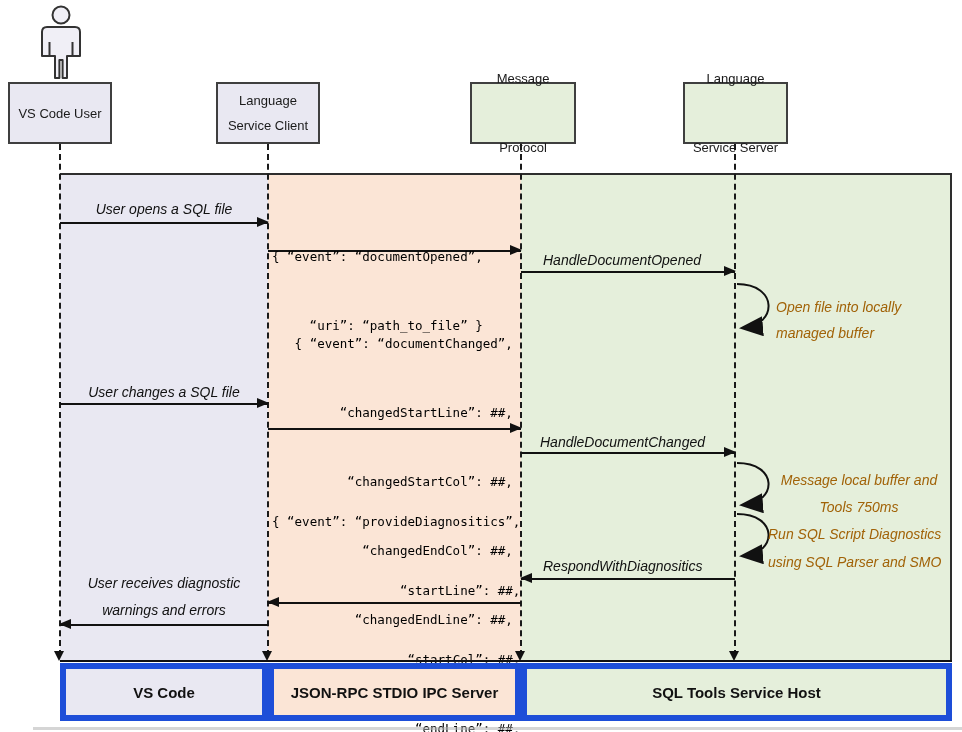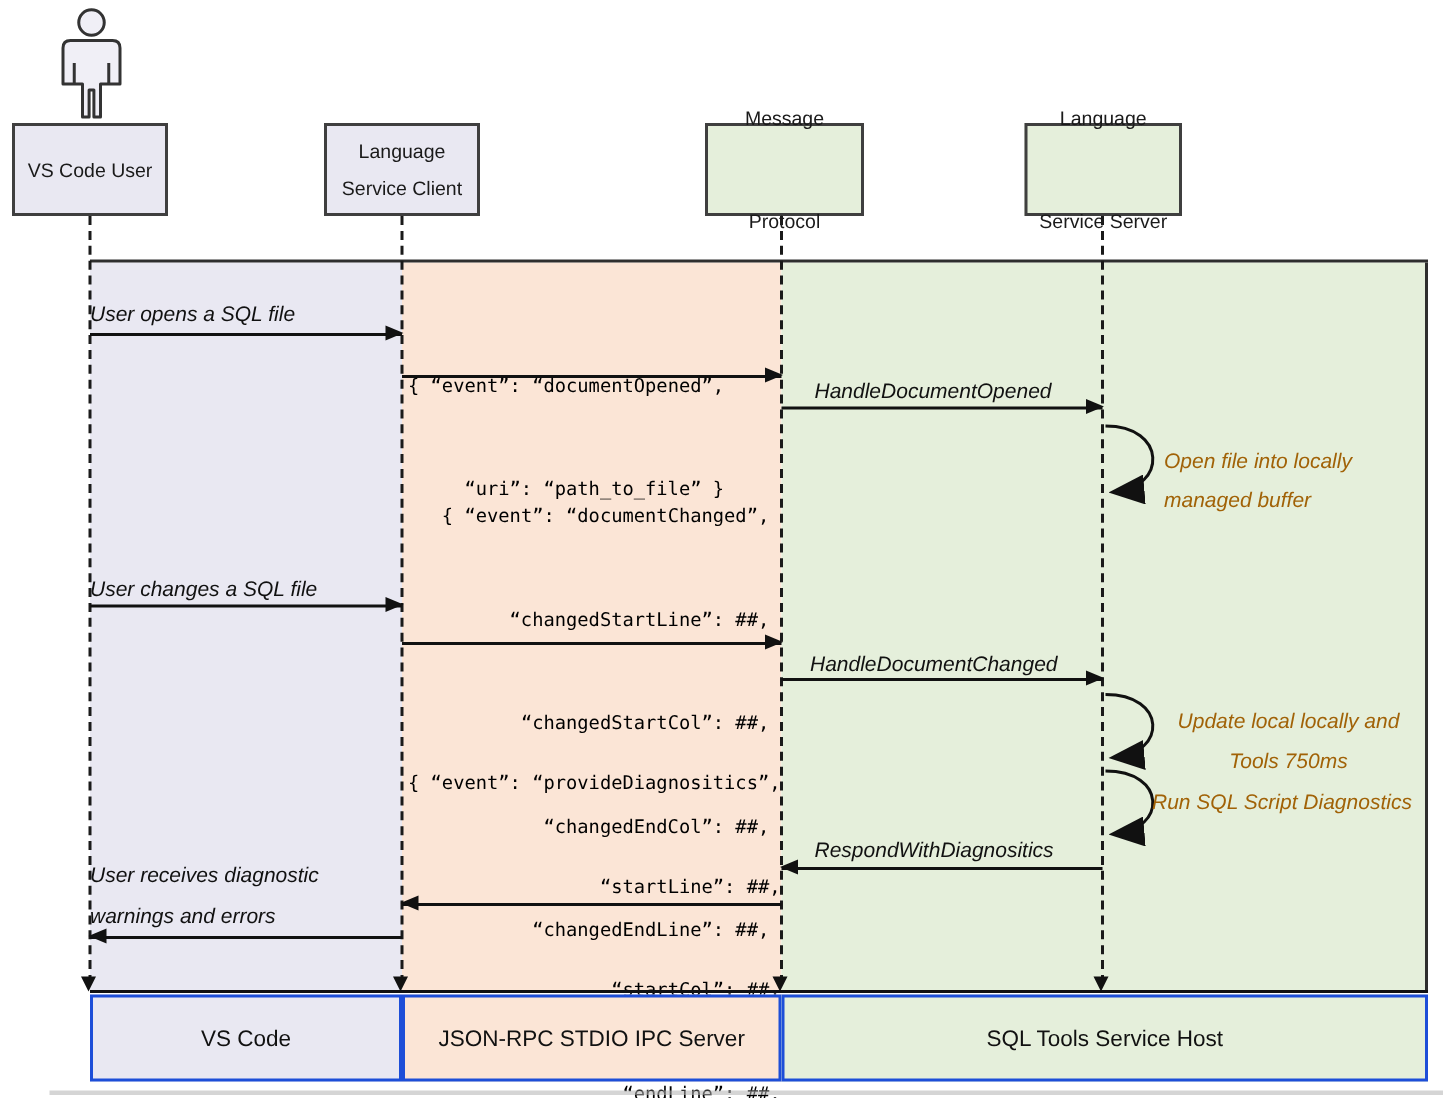--- a/index.html
+++ b/index.html
@@ -31,31 +31,31 @@
     border-left:12px solid #111; border-top:5.5px solid transparent; border-bottom:5.5px solid transparent;
   }
   .arrow.left::before {
     content:""; position:absolute; left:-1px; top:-7px; width:0; height:0;
     border-right:12px solid #111; border-top:5.5px solid transparent; border-bottom:5.5px solid transparent;
   }
   .down-arrow { position:absolute; width:0; height:0;
     border-top:10px solid #111; border-left:5.5px solid transparent; border-right:5.5px solid transparent; }
 
   .lbl { position:absolute; font-style:italic; font-size:14px; color:#111; white-space:nowrap;text-align:center; }
-  .lbl.center { text-align:left;font-style:italic; }
+  .lbl.center { text-align:center;font-style:italic; }
   .note { position:absolute; font-style:italic; font-size:14px; color:#a16207; white-space:nowrap; }
 
   .mono { position:absolute; font-family:"DejaVu Sans Mono", monospace; font-size:12.5px;
     line-height:23px; color:#000; white-space:pre;text-align:right; }
 
   .bottom-line { position:absolute; left:60px; top:660px; width:892px; height:0; border-top:2px solid #111; }
   .footer-box {
-    position:absolute; top:663px; height:58px; border:2px solid #1d4ed8;
+    position:absolute; top:663px; height:58px; border:6px solid #1d4ed8;
     display:flex; align-items:center; justify-content:center;
-    font-weight:normal; font-size:15px; color:#111;
+    font-weight:bold; font-size:15px; color:#111;
   }
   .page-rule { position:absolute; left:33px; top:727px; width:929px; height:0; border-top:3px solid #b3b3b3; opacity:.55; }
 
   svg.overlay { position:absolute; left:0; top:0; pointer-events:none; }
 </style>
 </head>
 <body>
 
 <div class="canvas">
 
@@ -121,25 +121,26 @@
   <div class="lbl center" style="left:60px; width:208px; top:570px; line-height:27px;">
     <div>User receives diagnostic</div>
     <div>warnings and errors</div>
   </div>
 
   <div class="note" style="left:776px; top:294px; line-height:26px;">
     <div>Open file into locally</div>
     <div>managed buffer</div>
   </div>
   <div class="note" style="left:770px; width:178px; top:467px; line-height:27px; text-align:center;">
-    <div>Update local locally and</div>
+    <div>Message local buffer and</div>
     <div>Tools 750ms</div>
   </div>
   <div class="note" style="left:768px; top:520px; line-height:28px;">
     <div>Run SQL Script Diagnostics</div>
+    <div>using SQL Parser and SMO</div>
   </div>
 
   <div class="mono" style="left:272px; top:199px;">
     <div>{ “event”: “documentOpened”,</div>
     <div>  “uri”: “path_to_file” }</div>
   </div>
   <div class="mono" style="left:272px; top:286px;">
     <div>{ “event”: “documentChanged”,</div>
     <div>  “changedStartLine”: ##,</div>
     <div>  “changedStartCol”: ##,</div>

